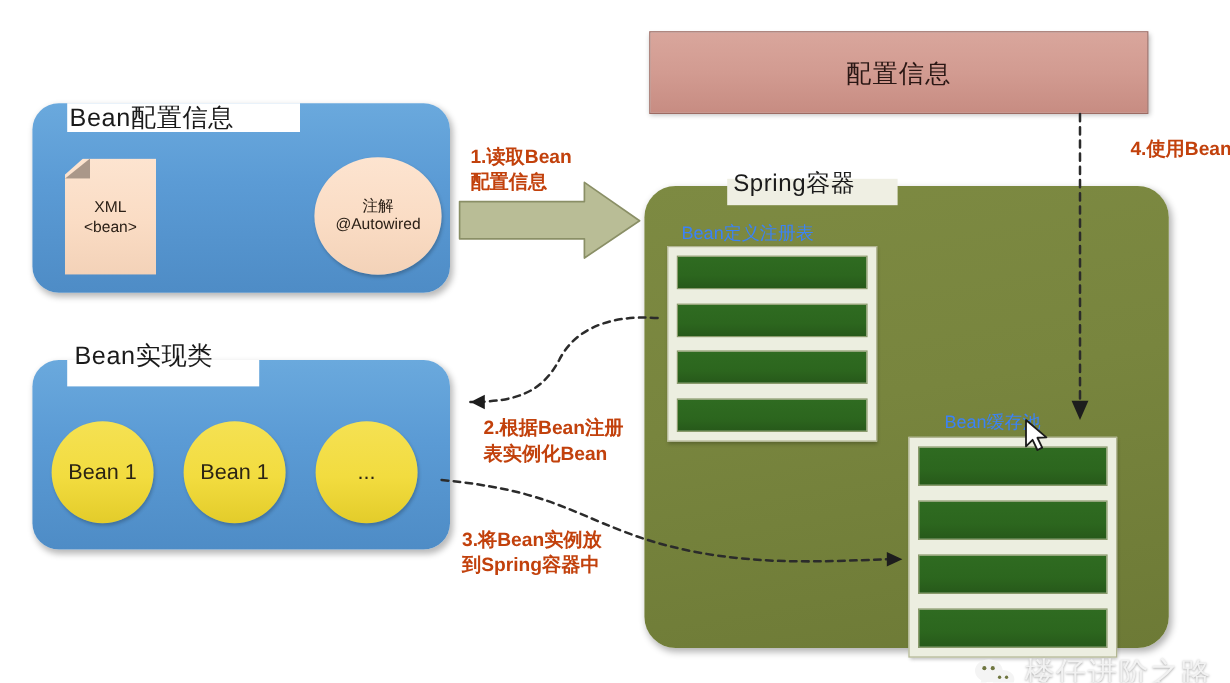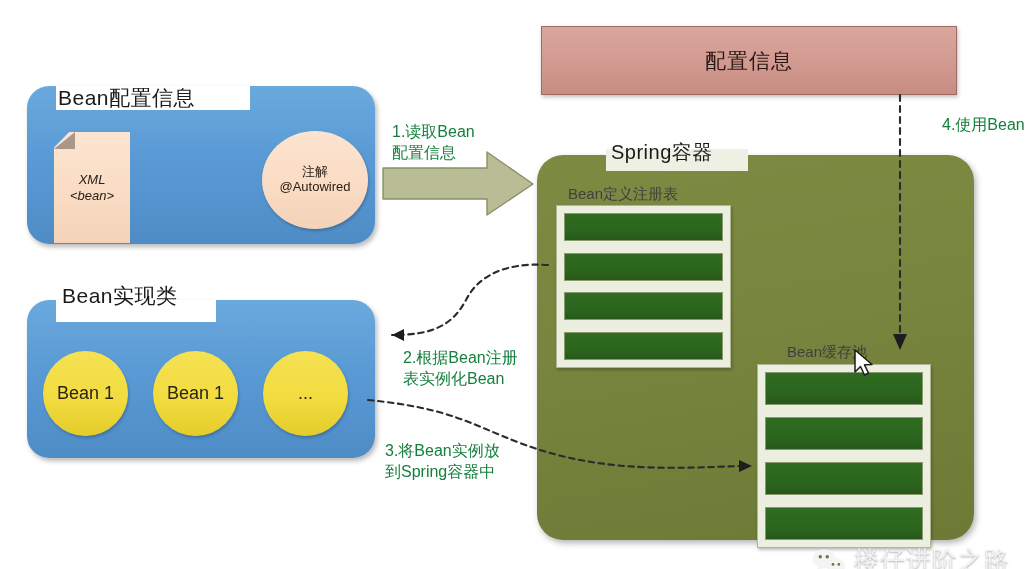--- a/index.html
+++ b/index.html
@@ -51,21 +51,21 @@
     color:#2b2414;font-size:18px;
   }
 
   
   .greenbox{
     border-radius:26px;
     background:linear-gradient(170deg,#7d8a42 0%,#78853e 45%,#6d7a36 100%);
     box-shadow:2px 3px 6px rgba(0,0,0,.3);
   }
   .gnotch{position:absolute;background:#efefe3;}
-  .glabel{position:absolute;color:#404040;white-space:nowrap;font-size:14px;text-align:right;}
+  .glabel{position:absolute;color:#3b82f6;white-space:nowrap;font-size:14px;text-align:right;}
 
   .tablewrap{
     position:absolute;
     background:#eceee0;
     border:1px solid #b2b693;
     box-shadow:1px 2px 3px rgba(0,0,0,.25);
     padding:7px 7px;
     box-sizing:border-box;
     display:flex;flex-direction:column;justify-content:space-between;
   }
@@ -79,41 +79,41 @@
   .appbox{
     background:linear-gradient(180deg,#d9a69c 0%,#d29b91 50%,#c78c82 100%);
     border:1px solid #9c6a62;
     display:flex;align-items:center;justify-content:center;
     color:#2a1714;font-size:21px;letter-spacing:1px;
     box-shadow:1px 2px 4px rgba(0,0,0,.25);
   }
 
   
   .step{
-    position:absolute;color:#15803d;font-size:16px;line-height:1.32;white-space:pre;
+    position:absolute;color:#c2410c;font-size:16px;line-height:1.32;white-space:pre;font-weight:bold;
   }
 
   svg.overlay{position:absolute;left:0;top:0;width:1025px;height:569px;pointer-events:none;}
 
   
   .wm{position:absolute;display:flex;align-items:flex-end;gap:8px;margin-top:32px;}
   .wmtext{color:#f2f2f2;font-size:25px;letter-spacing:1px;
     text-shadow:0 1px 2px rgba(0,0,0,.35);}
 </style>
 </head>
 <body>
 
 <div id="stage">
 
   <div class="abs bluebox" style="left:27px;top:86px;width:348px;height:158px;">
   </div>
   <div class="abs notch" style="left:56px;top:86px;width:194px;height:24px;"></div>
   <div class="abs boxtitle" style="left:58px;top:84px;">Bean配置信息</div>
 
-  <div class="abs doc" style="left:54px;top:132px;width:76px;height:111px;font-style:italic;">
+  <div class="abs doc" style="left:54px;top:132px;width:76px;height:97px;">
     <div>
       <div>XML</div>
       <div>&lt;bean&gt;</div>
     </div>
     <div class="docfold"></div>
   </div>
 
 
   <div class="abs ellipse" style="left:262px;top:131px;width:106px;height:98px;">
     <div>

